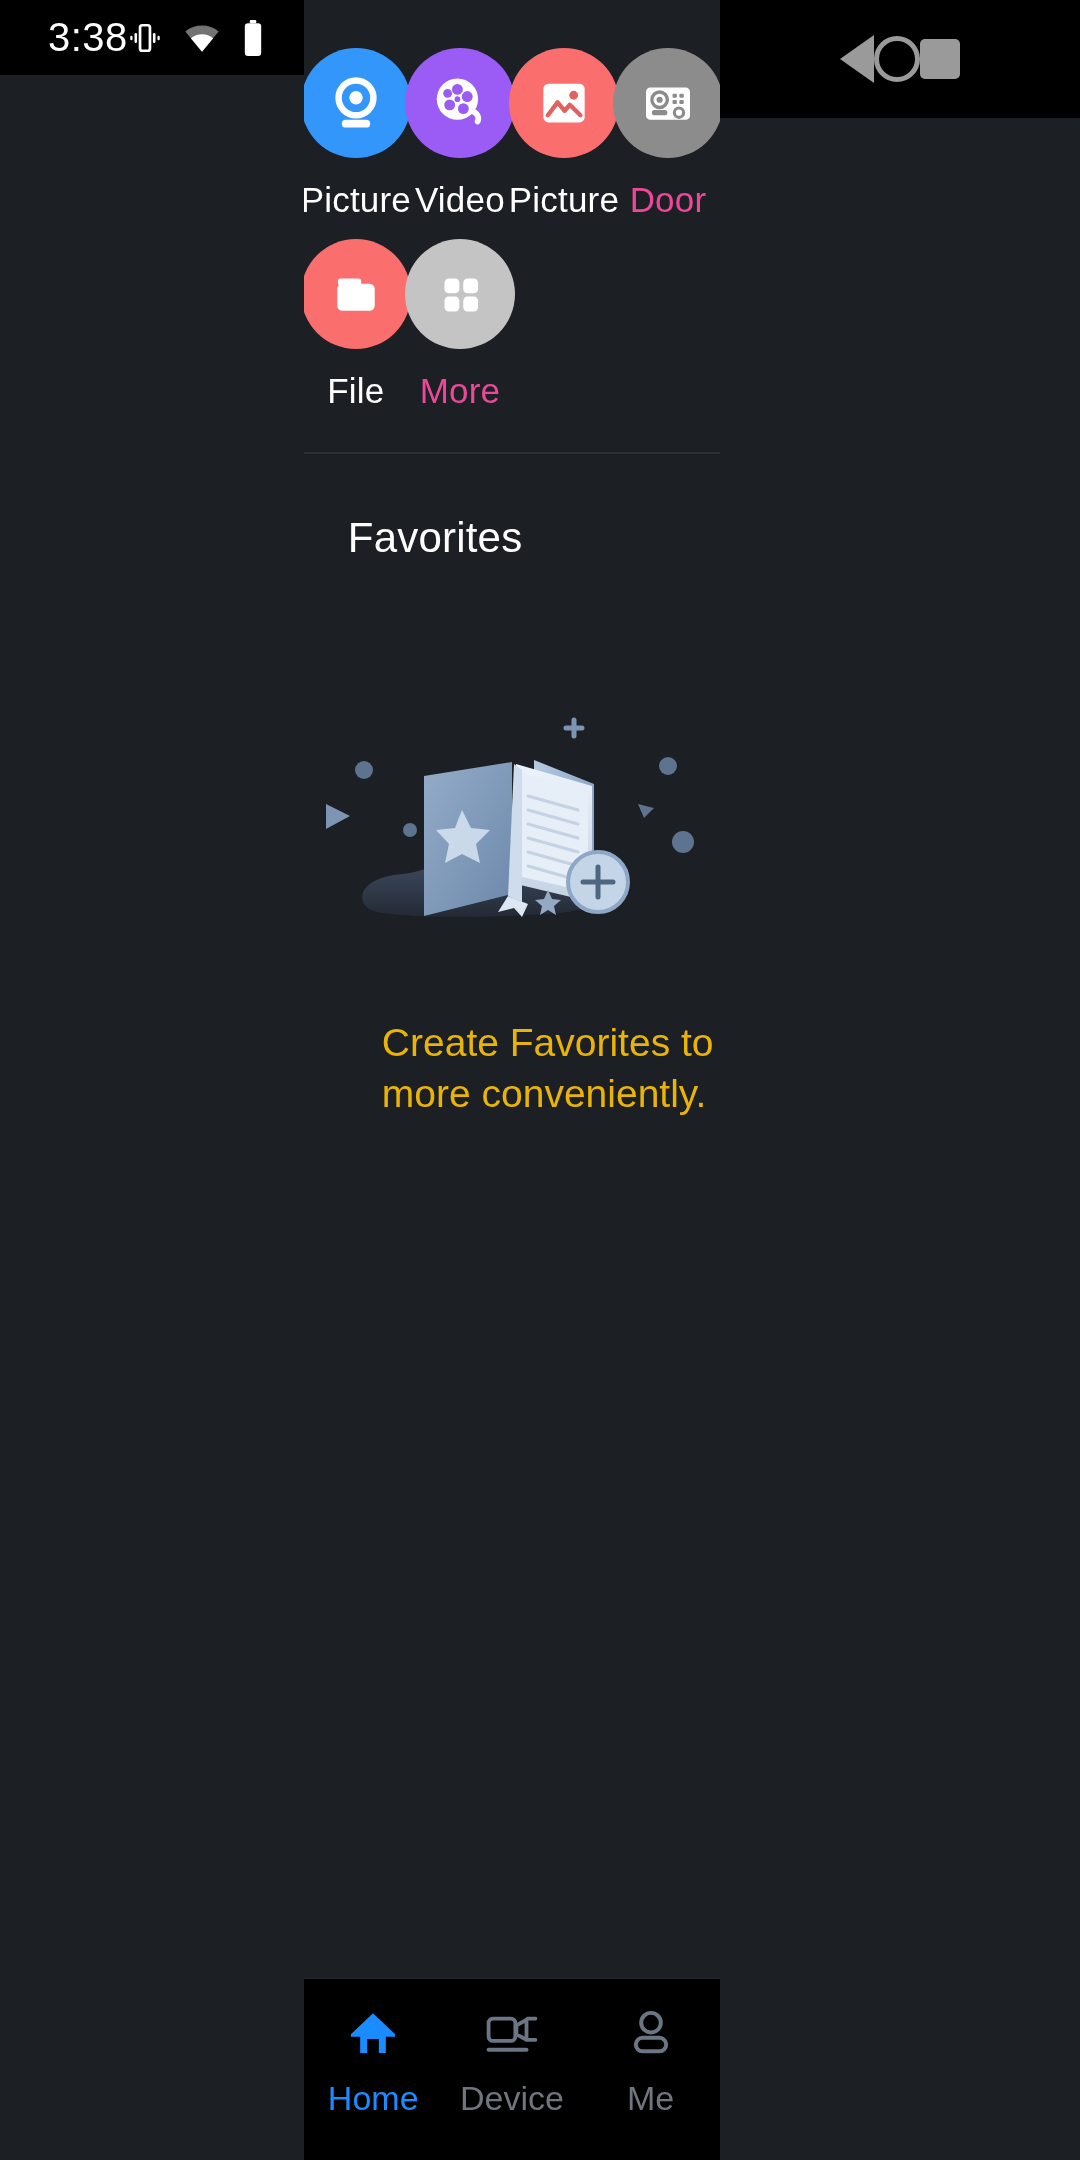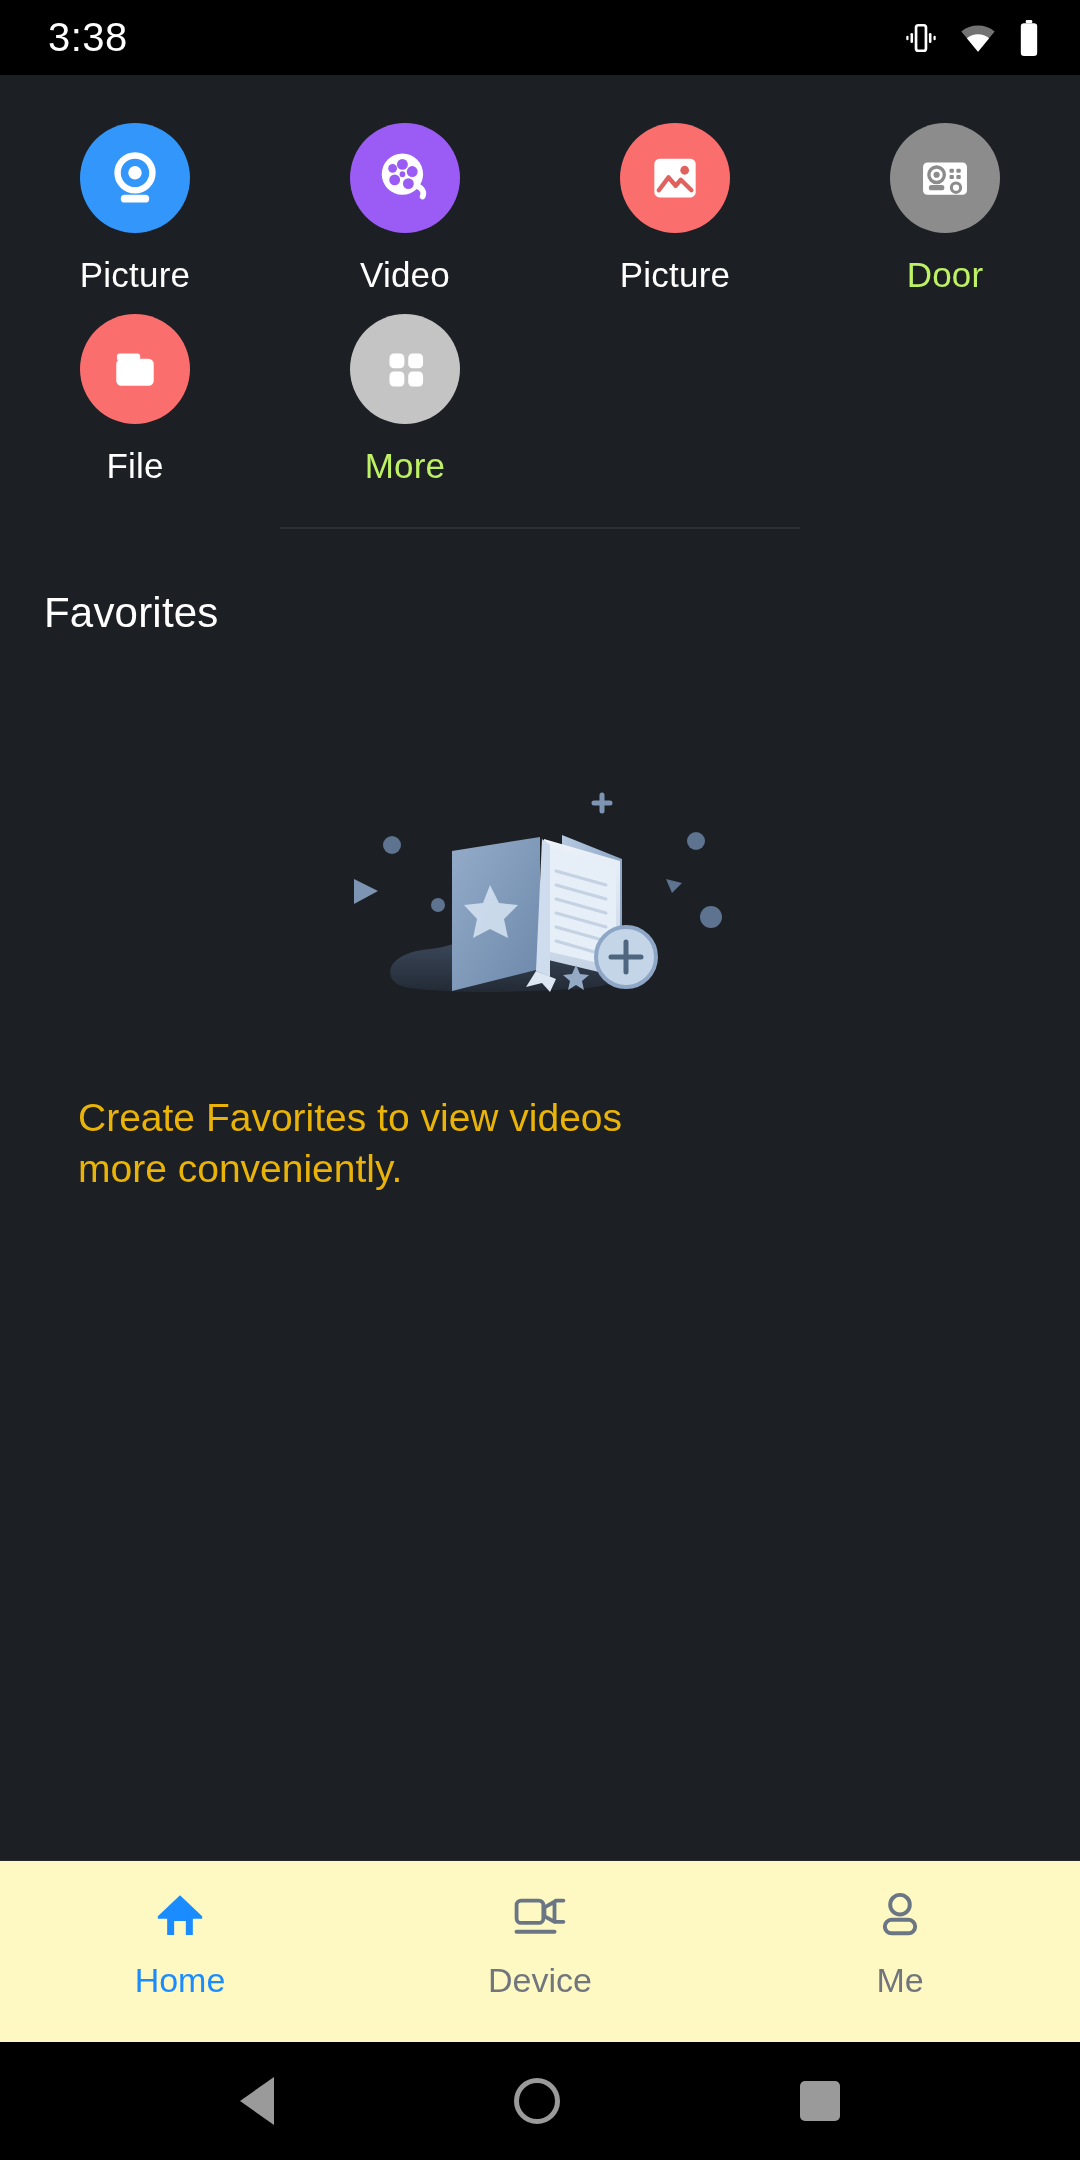--- a/index.html
+++ b/index.html
@@ -11,21 +11,21 @@
     font-family: "Liberation Sans", sans-serif;
     overflow: hidden;
   }
 
   #phone {
     position: relative;
     width: 1080px;
     height: 2160px;
     background: #1c1f24;
     display: flex;
-    flex-direction: column;
+    flex-direction: row;
   }
 
   
   .status-bar {
     height: 75px;
     background: #000000;
     display: flex;
     align-items: center;
     justify-content: space-between;
     padding: 0 40px 0 48px;
@@ -74,21 +74,21 @@
     justify-content: center;
     margin-bottom: 24px;
   }
   .shortcut-circle svg { display: block; }
   .shortcut-label {
     font-size: 35px;
     color: #ffffff;
     line-height: 1;
     letter-spacing: 0.2px;
   }
-  .shortcut.disabled .shortcut-label { color: #bef264; }
+  .shortcut.disabled .shortcut-label { color: #ec4899; }
 
   
   .divider-wrap {
     height: 46px;
     display: flex;
     align-items: center;
     justify-content: center;
   }
   .divider {
     width: 520px;
@@ -126,21 +126,21 @@
     margin-left: 78px;
   }
 
   
   .tab-bar {
     position: absolute;
     left: 0;
     right: 0;
     bottom: 0;
     height: 182px;
-    background: #fef9c3;
+    background: #000000;
     display: flex;
     align-items: flex-start;
     padding-top: 22px;
     border-top: 1px solid #24272d;
   }
   .tab {
     flex: 1 1 0;
     display: flex;
     flex-direction: column;
     align-items: center;

